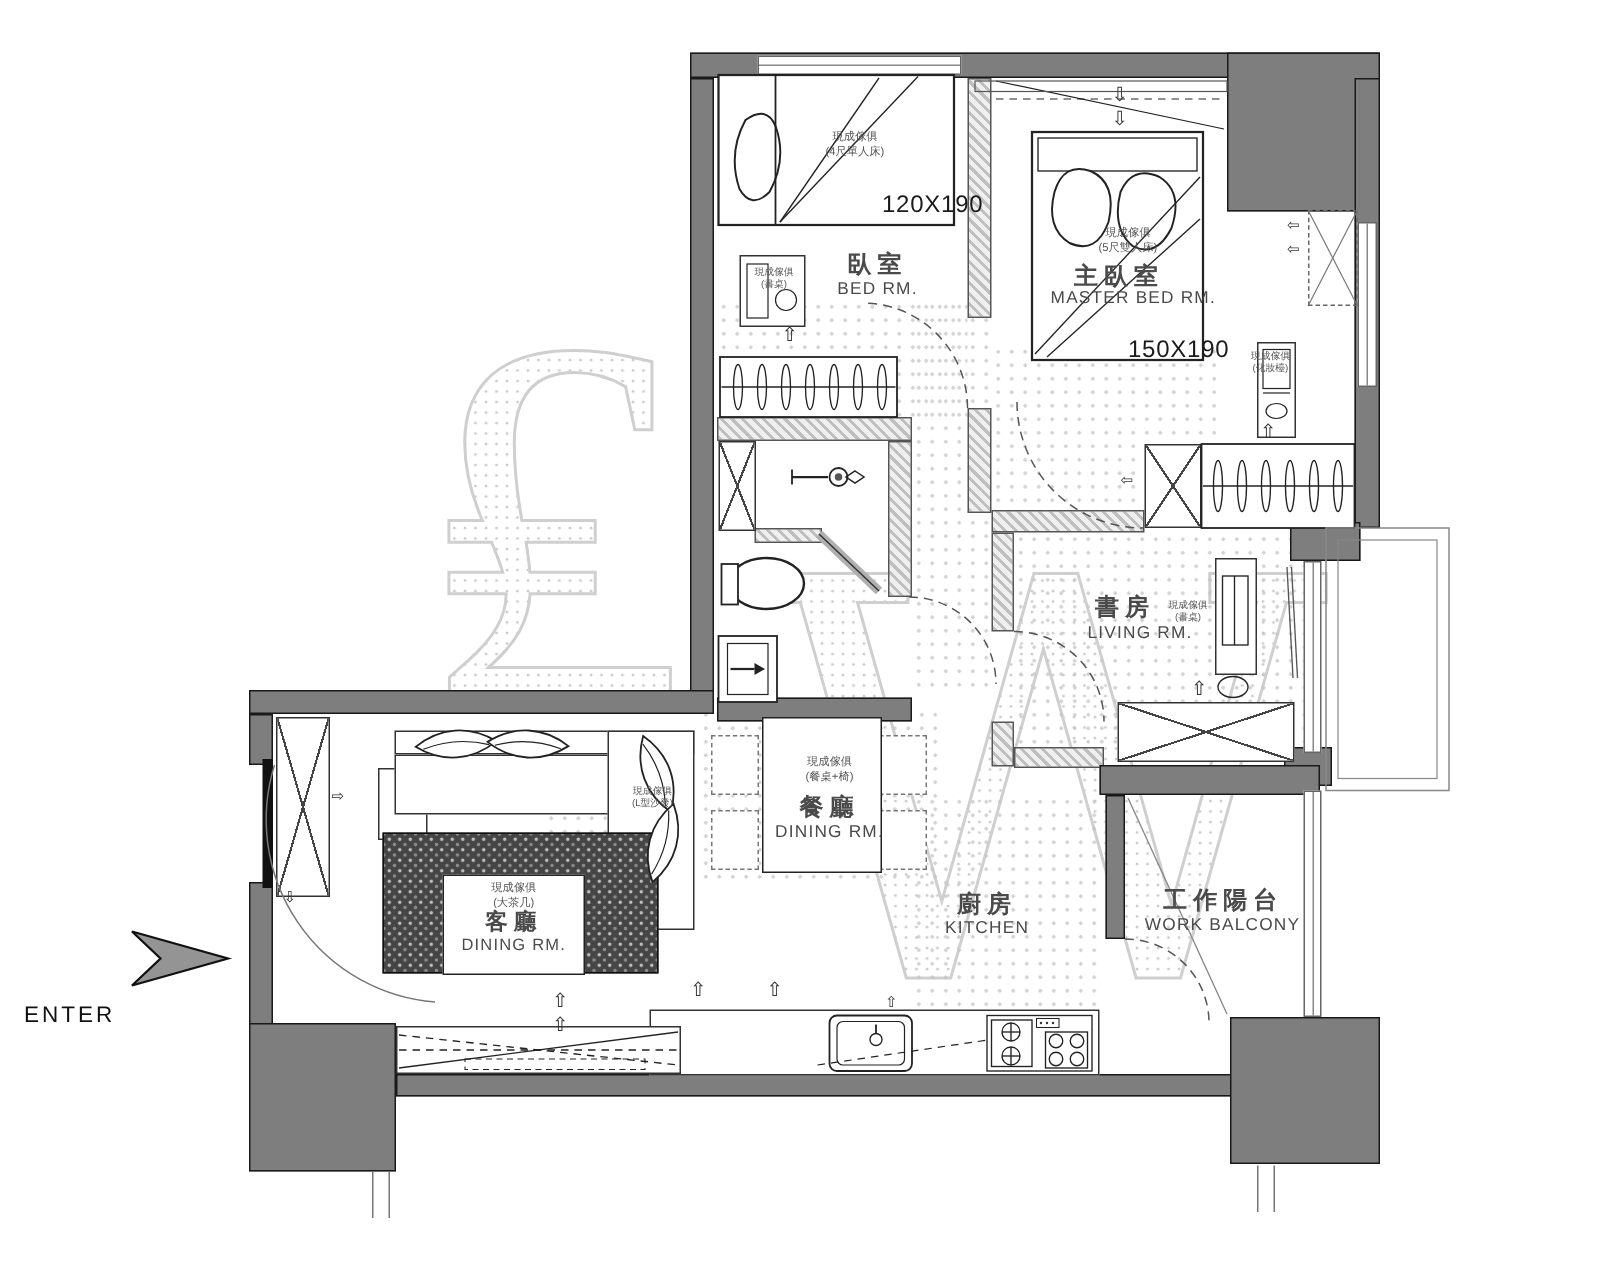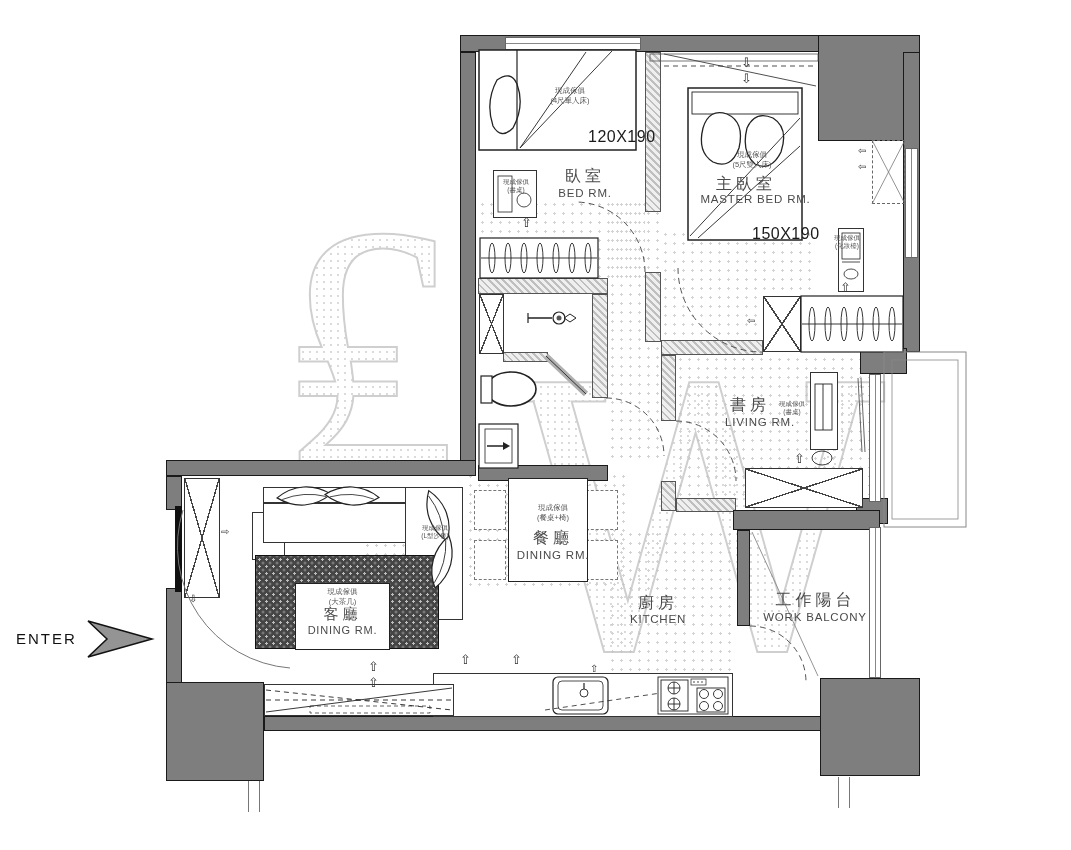--- a/index.html
+++ b/index.html
@@ -21,21 +21,21 @@
       linear-gradient(to top right,transparent calc(50% - .7px),#444 calc(50% - .7px) calc(50% + .7px),transparent calc(50% + .7px)),
       linear-gradient(to bottom right,transparent calc(50% - .7px),#444 calc(50% - .7px) calc(50% + .7px),transparent calc(50% + .7px));}
   .chair{position:absolute;border:1.5px dashed #777;background:#fff;box-sizing:border-box;z-index:4;}
   .dashedbox{position:absolute;border:1.5px dashed #666;box-sizing:border-box;z-index:5;}
   .rug{position:absolute;background-color:#454545;border:1px solid #111;z-index:5;
     background-image:radial-gradient(#bdbdbd 1px,transparent 1.4px),radial-gradient(#8a8a8a 1px,transparent 1.4px);
     background-size:7px 7px,7px 7px;background-position:0 0,3.5px 3.5px;}
   .doorleaf{position:absolute;background:#111;z-index:6;}
   
   .lbl{position:absolute;z-index:7;color:#4a4a4a;text-align:center;}
-  .zh{font-size:16px;letter-spacing:4px;font-weight:400;white-space:nowrap;}
+  .zh{font-size:16px;letter-spacing:4px;font-weight:700;white-space:nowrap;}
   .en{font-size:11.5px;letter-spacing:.8px;white-space:nowrap;}
   .note{position:absolute;z-index:7;font-size:7.5px;line-height:1.3;color:#555;text-align:center;white-space:nowrap;}
   .dim{position:absolute;z-index:7;font-size:16px;color:#1a1a1a;letter-spacing:.5px;}
   .arr{position:absolute;z-index:7;font-size:13px;line-height:1;color:#333;}
   .arr.sm{font-size:10px;}
   .enter-label{position:absolute;z-index:7;font-size:15px;letter-spacing:2px;color:#111;}
   svg.overlay{position:absolute;left:0;top:0;z-index:6;}
   svg.wm{position:absolute;left:0;top:0;z-index:0;}
 </style>
 </head>
@@ -357,15 +357,15 @@
     <div>現成傢俱</div>
     <div>(L型沙發)</div>
   </div>
 
   <div class="lbl zh" style="left:618px;top:593px;width:80px">廚房</div>
   <div class="lbl en" style="left:613px;top:613px;width:90px">KITCHEN</div>
 
   <div class="lbl zh" style="left:758px;top:590px;width:115px">工作陽台</div>
   <div class="lbl en" style="left:750px;top:611px;width:130px">WORK BALCONY</div>
 
-  <div class="enter-label" style="left:16px;top:630px">ENTER</div>
+  <div class="enter-label" style="left:16px;top:668px">ENTER</div>
 
 </div>
 
 </body></html>

